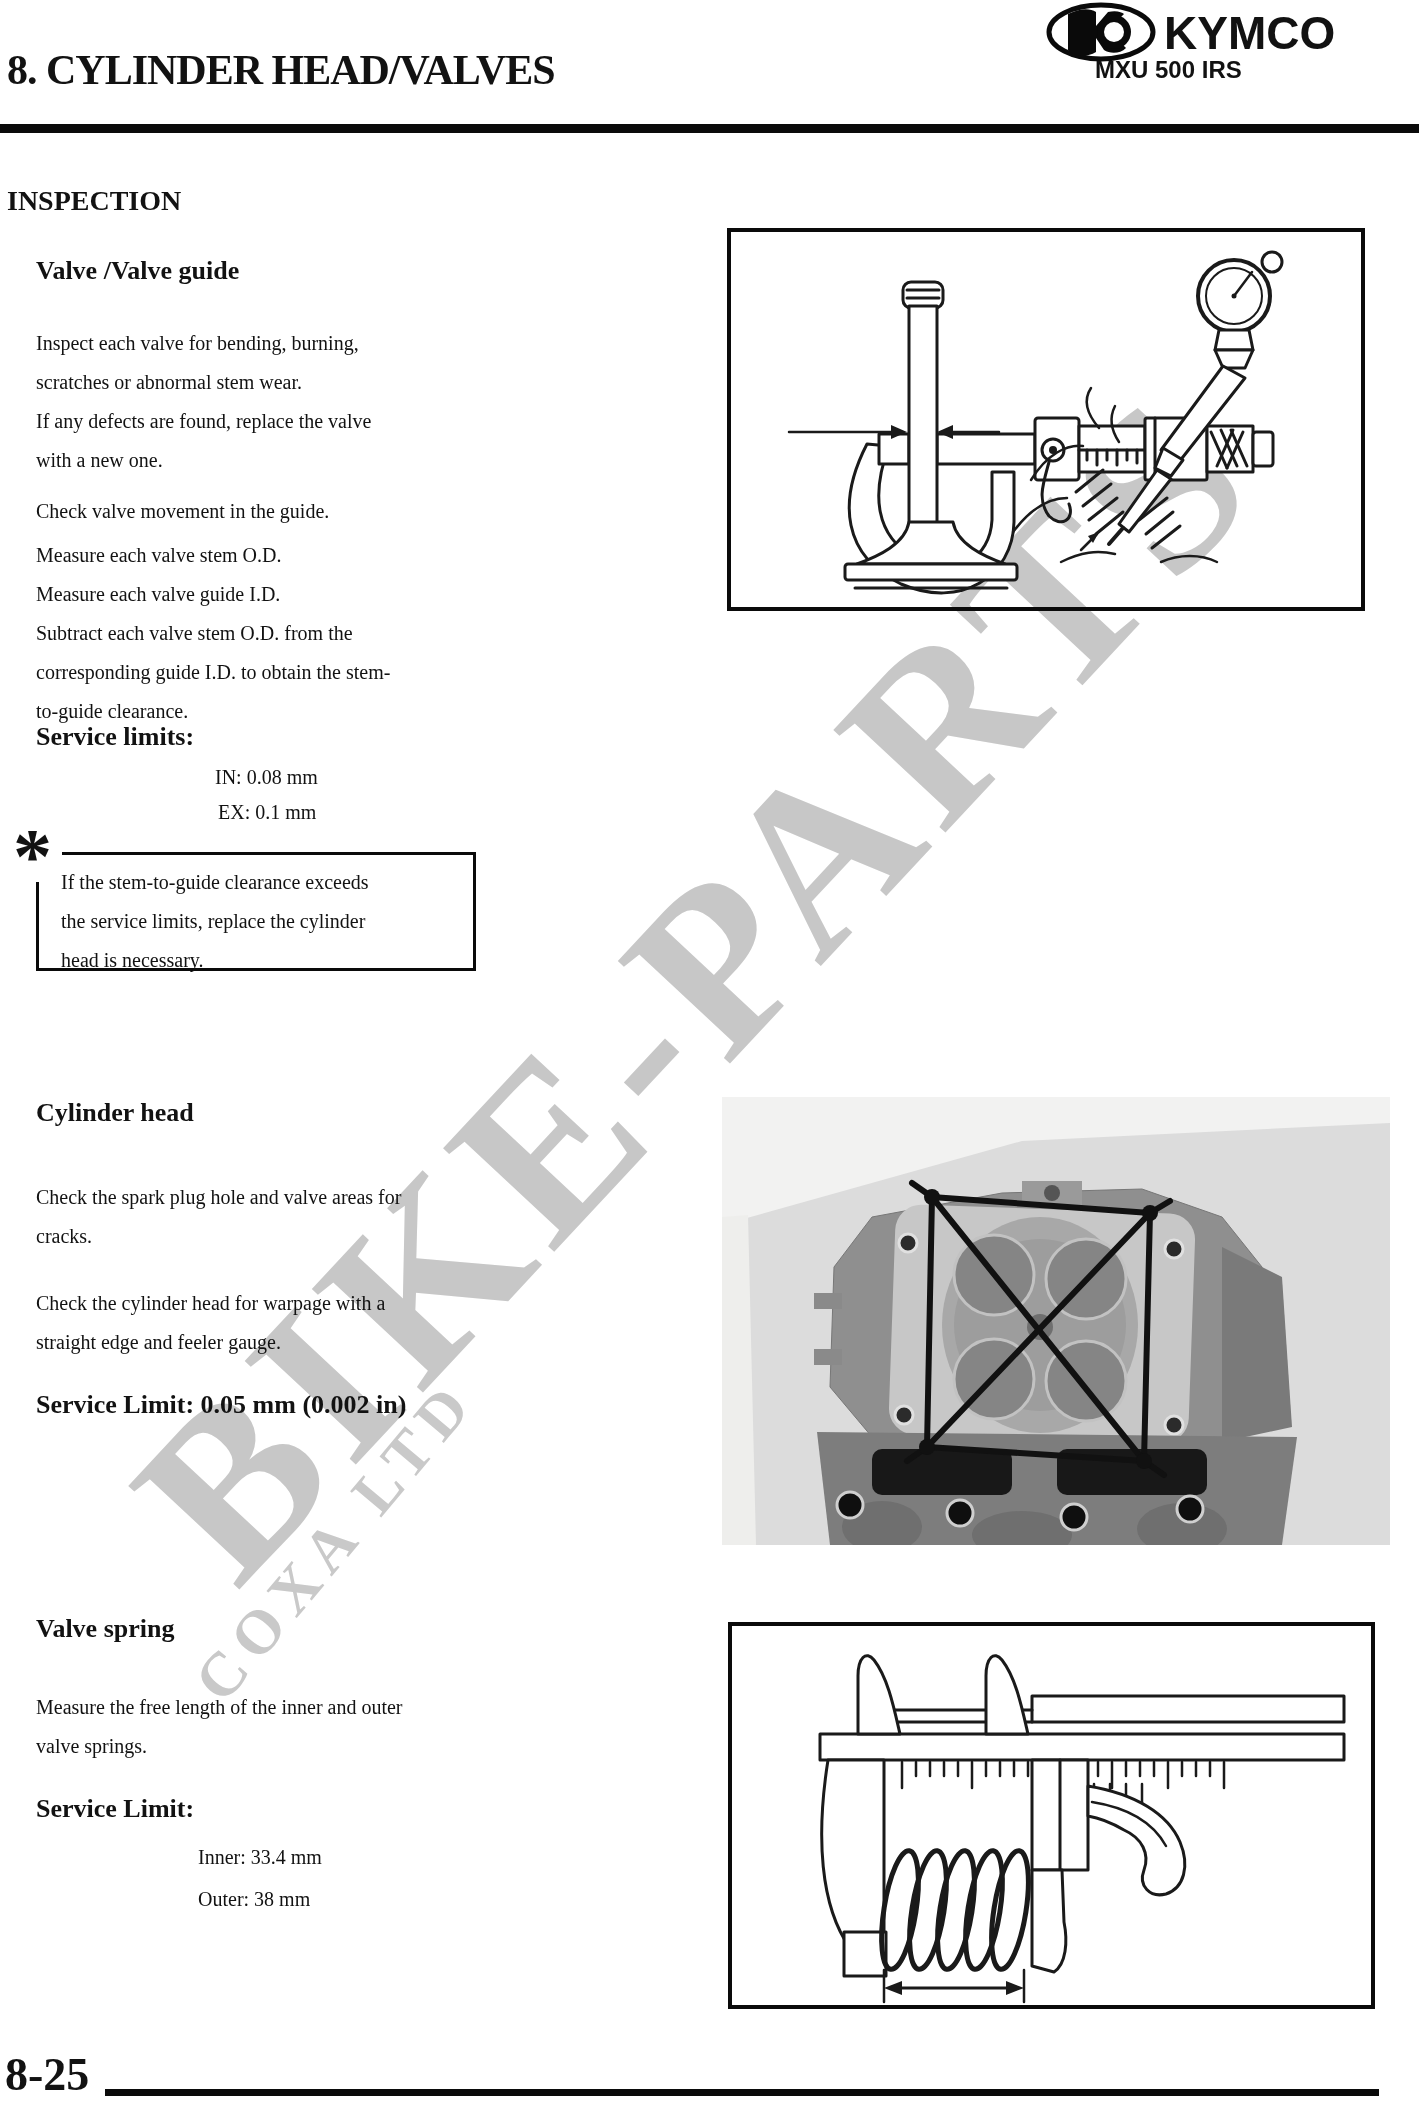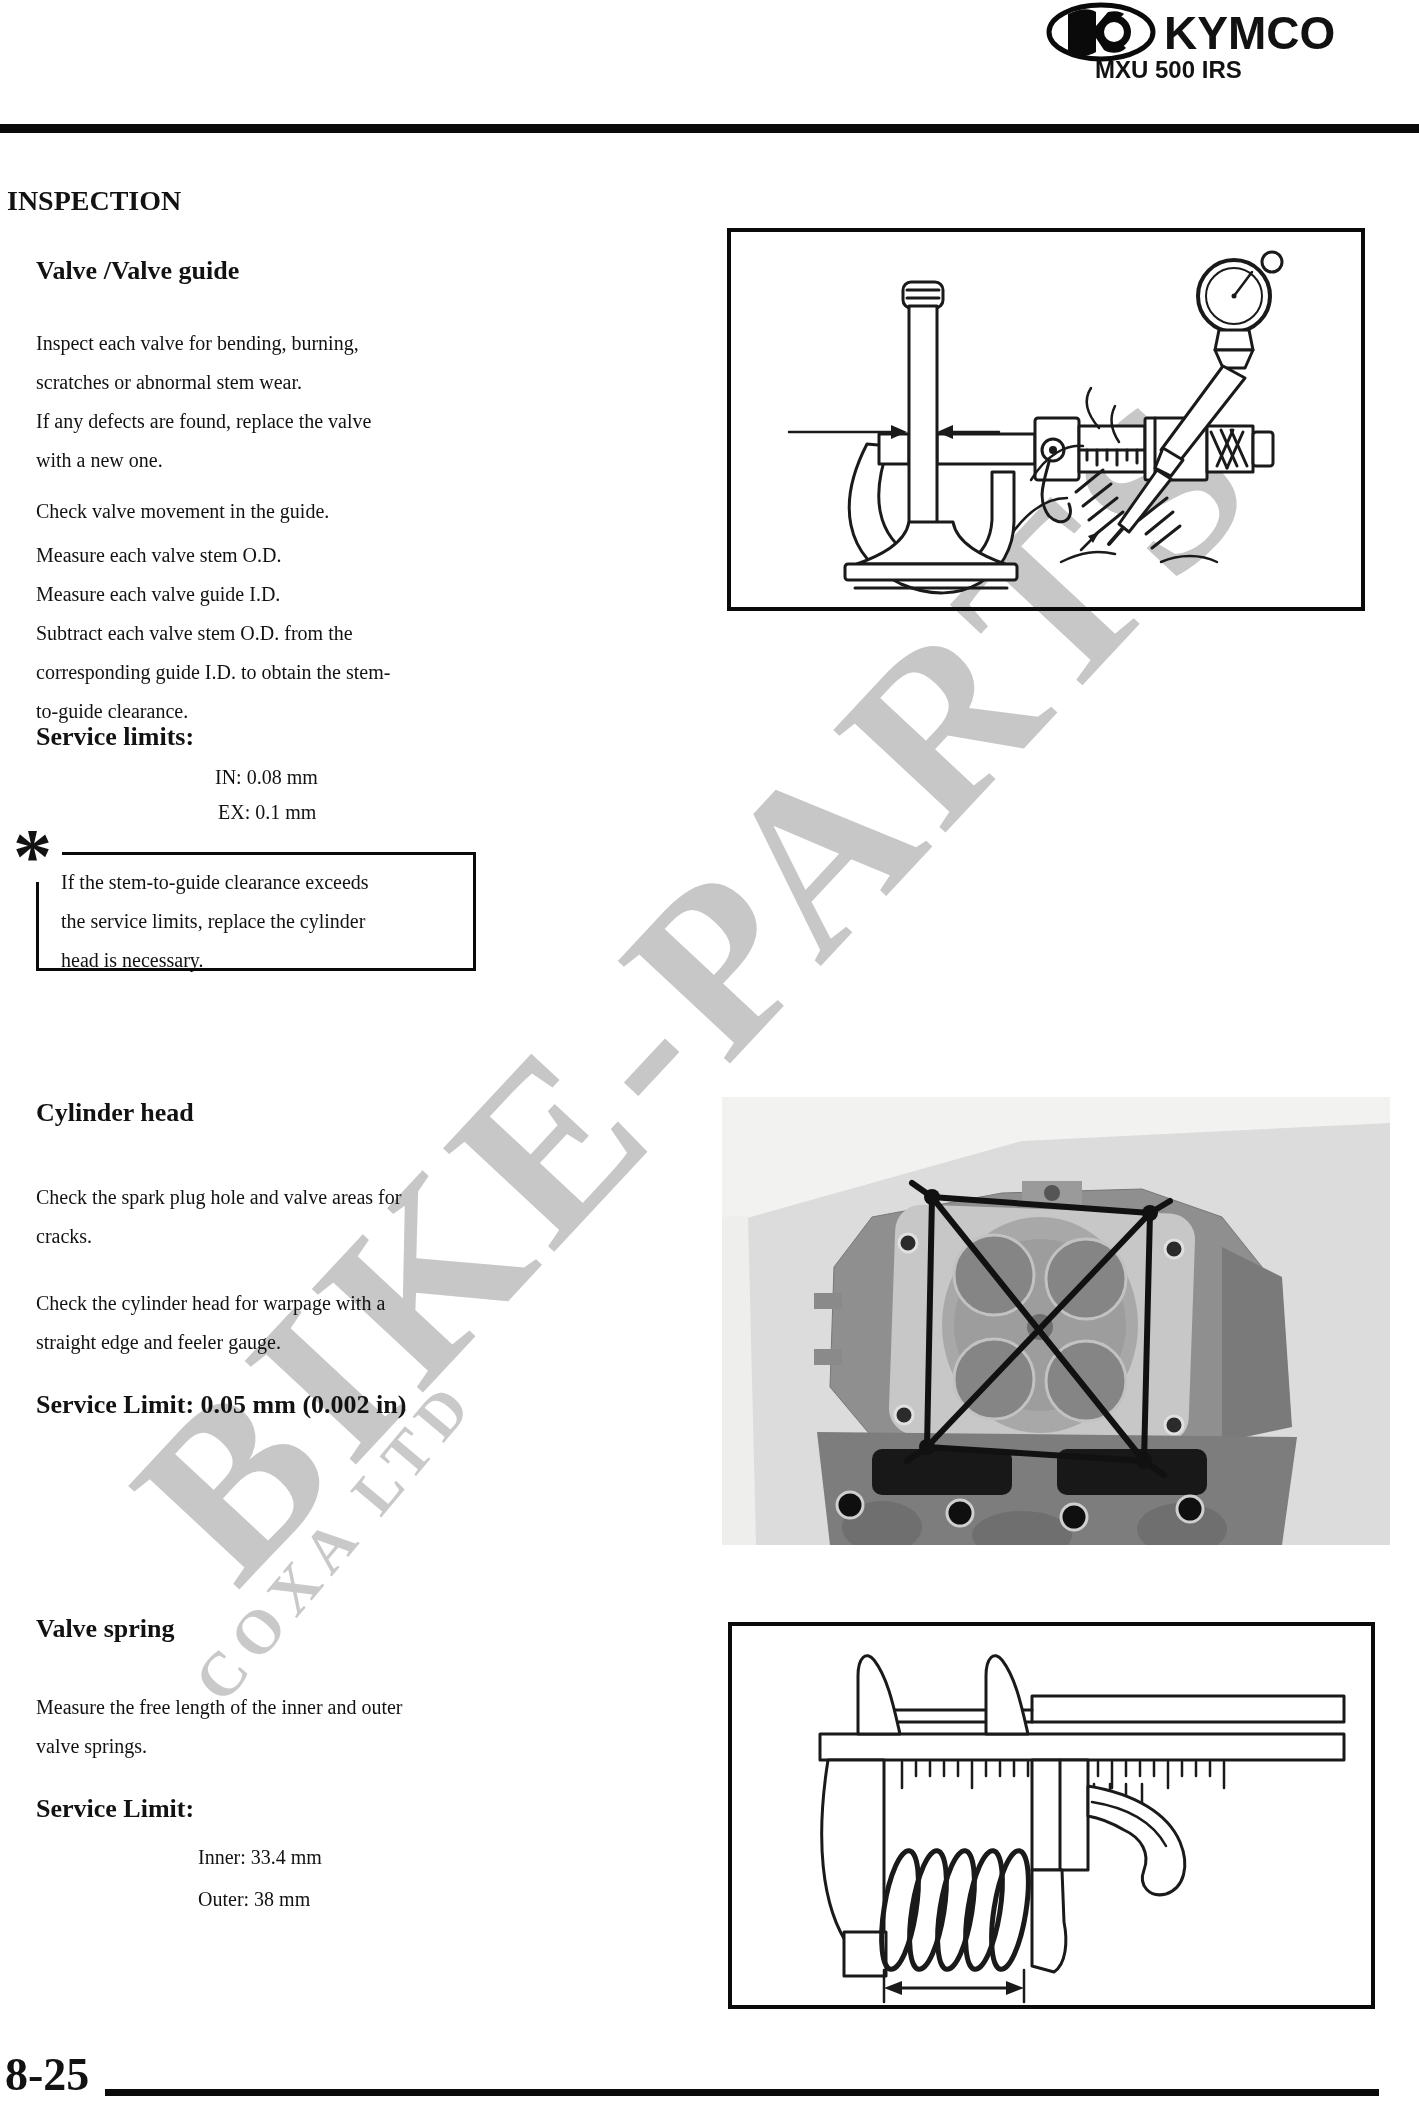--- a/index.html
+++ b/index.html
@@ -39,20 +39,21 @@
   svg{display:block;}
 </style>
 </head>
 <body>
 
 <div id="page">
 
   <div class="abs wm-big">BIKE-PARTS</div>
   <div class="abs wm-small">COXA LTD</div>
 
+  <div class="abs z2 chapter-title">8. CYLINDER HEAD/VALVES</div>
 
   <div class="abs z2" style="left:1046px;top:2px;width:110px;height:60px;">
     <svg width="110" height="60" viewBox="0 0 110 60">
       <ellipse cx="55" cy="30" rx="52" ry="27" fill="#ffffff" stroke="#0a0a0a" stroke-width="5"></ellipse>
       <path d="M22 12 C34 6 44 6 50 10 L50 24 L62 10 C70 8 76 10 78 12 L62 28 L80 46 C74 52 64 52 58 48 L50 36 L50 50 C40 56 28 54 22 48 Z" fill="#0a0a0a"></path>
       <circle cx="68" cy="30" r="17" fill="#0a0a0a"></circle>
       <circle cx="68" cy="30" r="10" fill="#ffffff"></circle>
     </svg>
   </div>
   <div class="abs z2 brand-word">KYMCO</div>

